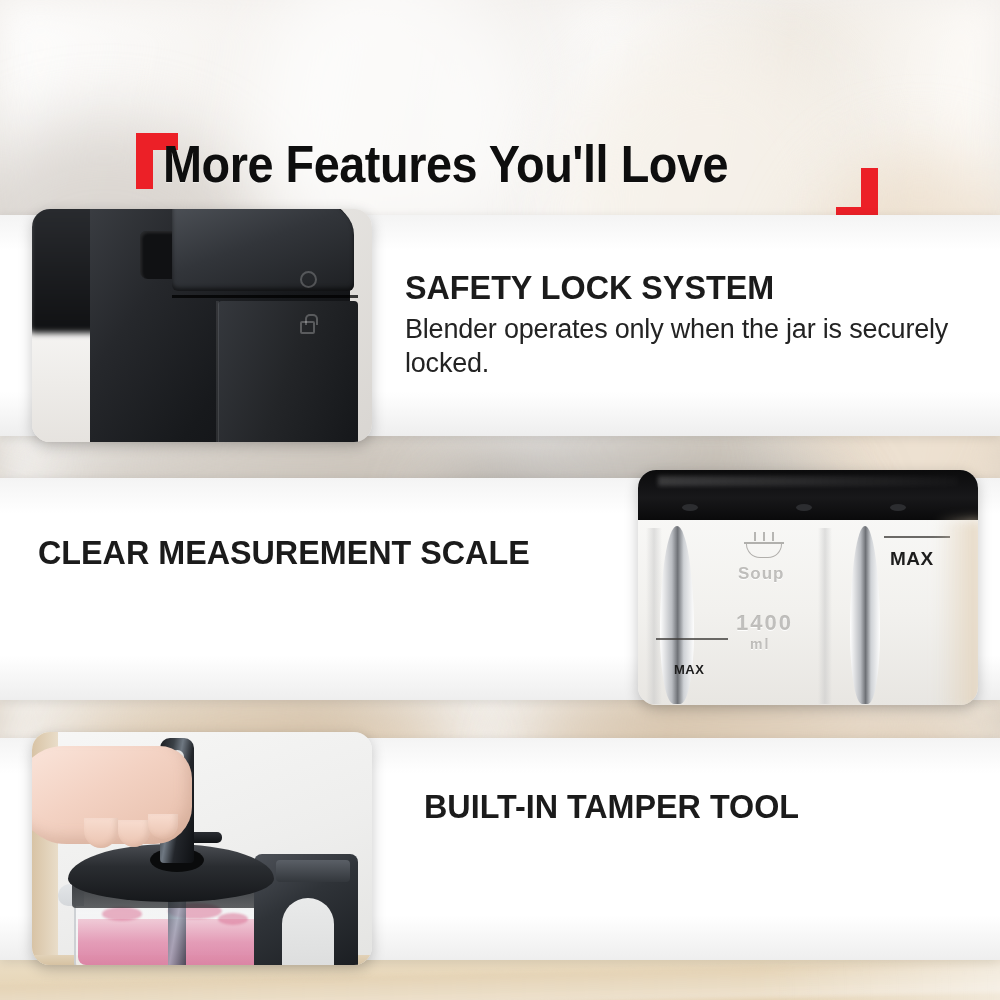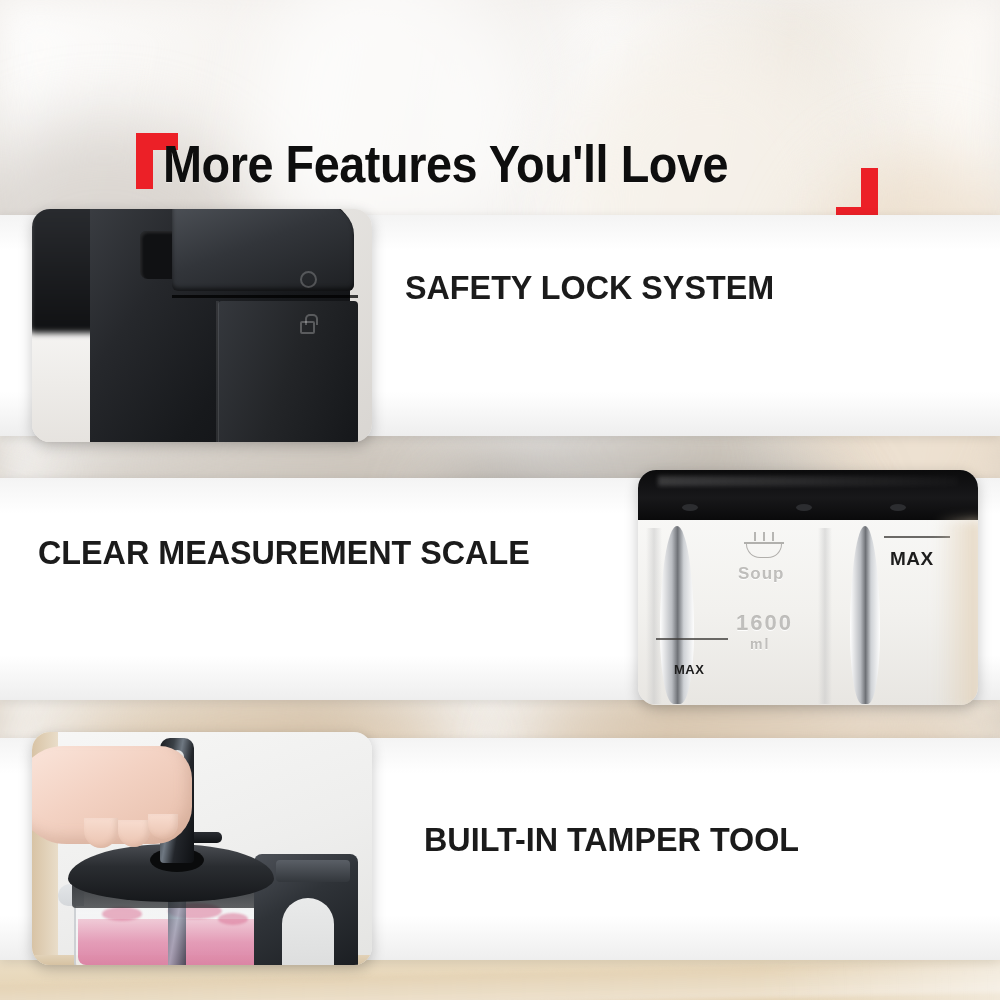--- a/index.html
+++ b/index.html
@@ -362,21 +362,21 @@
   }
   .p3-wood-b {
     position: absolute; left: 0; bottom: 0; width: 100%; height: 10px;
     background: linear-gradient(180deg,#e2d2b8,#d6c2a2);
   }
 
   
   .copy { position: absolute; }
   #copy-1 { left: 405px; top: 54px;  width: 580px; text-align: left; }
   #copy-2 { left: 24px;  top: 56px;  width: 590px; text-align: left; margin-left: 14px; }
-  #copy-3 { left: 424px; top: 50px;  width: 560px; text-align: left; margin-top: 33px; }
+  #copy-3 { left: 424px; top: 50px;  width: 560px; text-align: left; }
 
   .feat-title {
     font-size: 34px;
     font-weight: 700;
     color: #1b1b1b;
     letter-spacing: 0px;
     line-height: 1.06;
     transform: scaleX(0.95);
     transform-origin: left center;
     white-space: nowrap;
@@ -428,20 +428,21 @@
       <div class="p1-topcap"></div>
       <div class="p1-seam"></div>
       <div class="p1-face"></div>
       <div class="p1-groove"></div>
       <div class="p1-circ"></div>
       <div class="p1-lock"></div>
     </div>
 
     <div class="copy" id="copy-1">
       <div class="feat-title">SAFETY LOCK SYSTEM</div>
+      <div class="feat-desc">Blender operates only when the jar is securely locked.</div>
     </div>
   </div>
 
   <div class="panel" id="panel-2">
 
     <div class="copy" id="copy-2">
       <div class="feat-title">CLEAR MEASUREMENT SCALE</div>
     </div>
 
     <div class="photo" id="photo-2">
@@ -453,21 +454,21 @@
 
       <div class="p2-soup-icon">
         <div class="p2-steam s1"></div>
         <div class="p2-steam s2"></div>
         <div class="p2-steam s3"></div>
         <div class="p2-soup-rim"></div>
         <div class="p2-soup-bowl"></div>
       </div>
 
       <div class="p2-emboss p2-soup-label">Soup</div>
-      <div class="p2-emboss p2-vol">1600</div>
+      <div class="p2-emboss p2-vol">1400</div>
       <div class="p2-emboss p2-unit">ml</div>
 
       <div class="p2-maxline ml1"></div>
       <div class="p2-maxtext mt1">MAX</div>
       <div class="p2-maxline ml2"></div>
       <div class="p2-maxtext mt2">MAX</div>
 
       <div class="p2-topband"></div>
       <div class="p2-topgloss"></div>
       <div class="p2-dot d1"></div>

